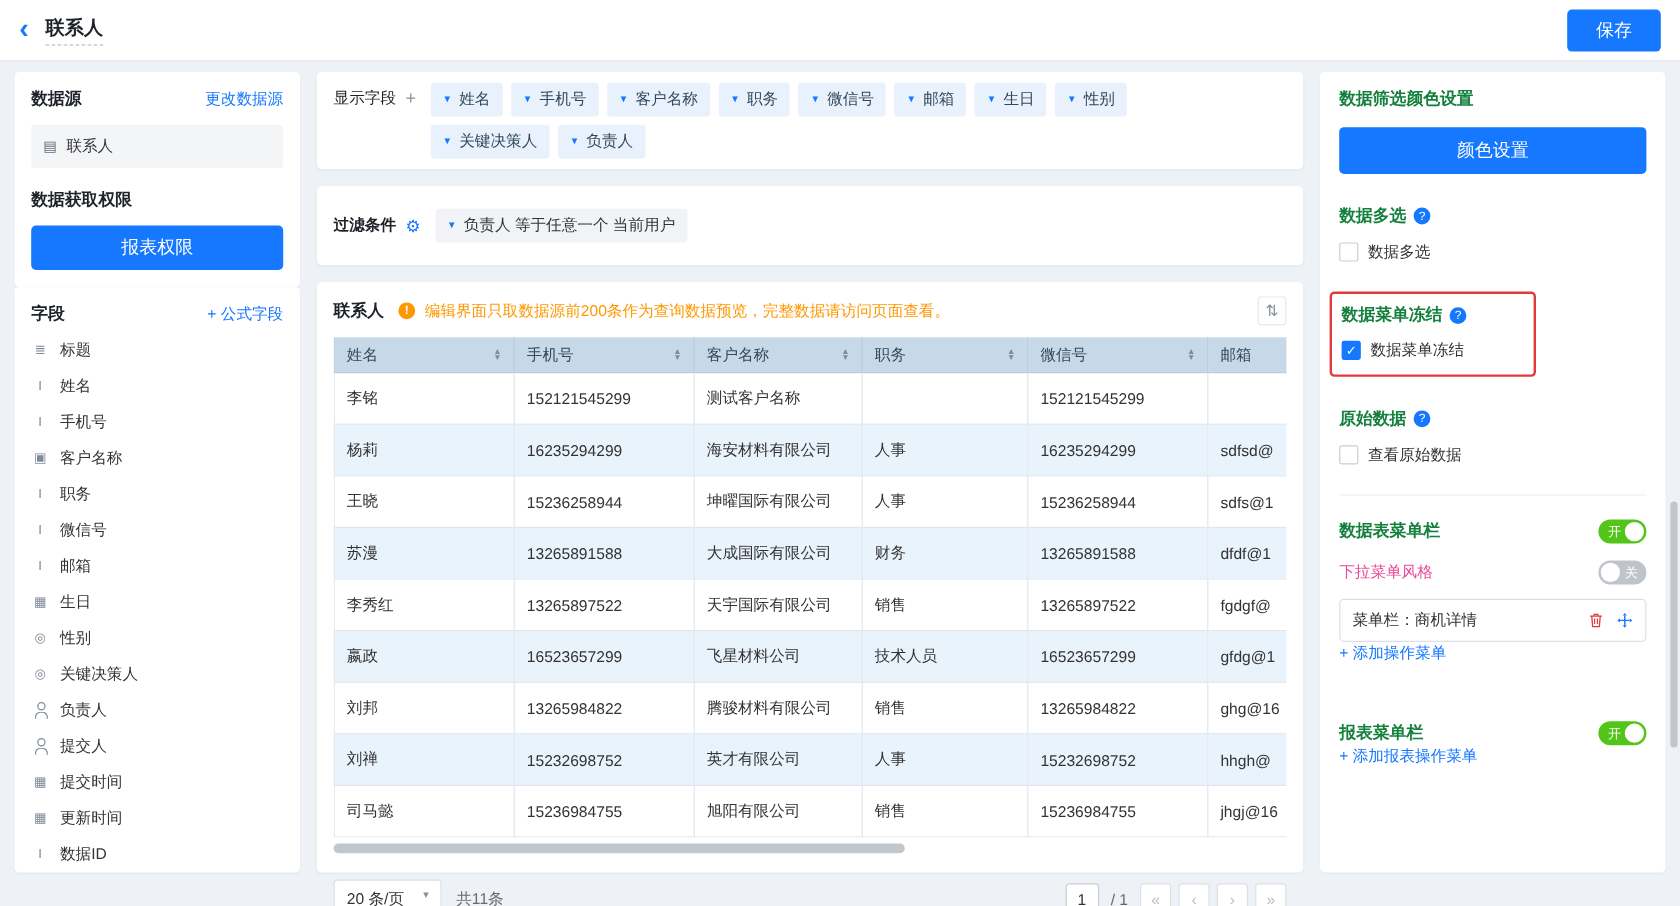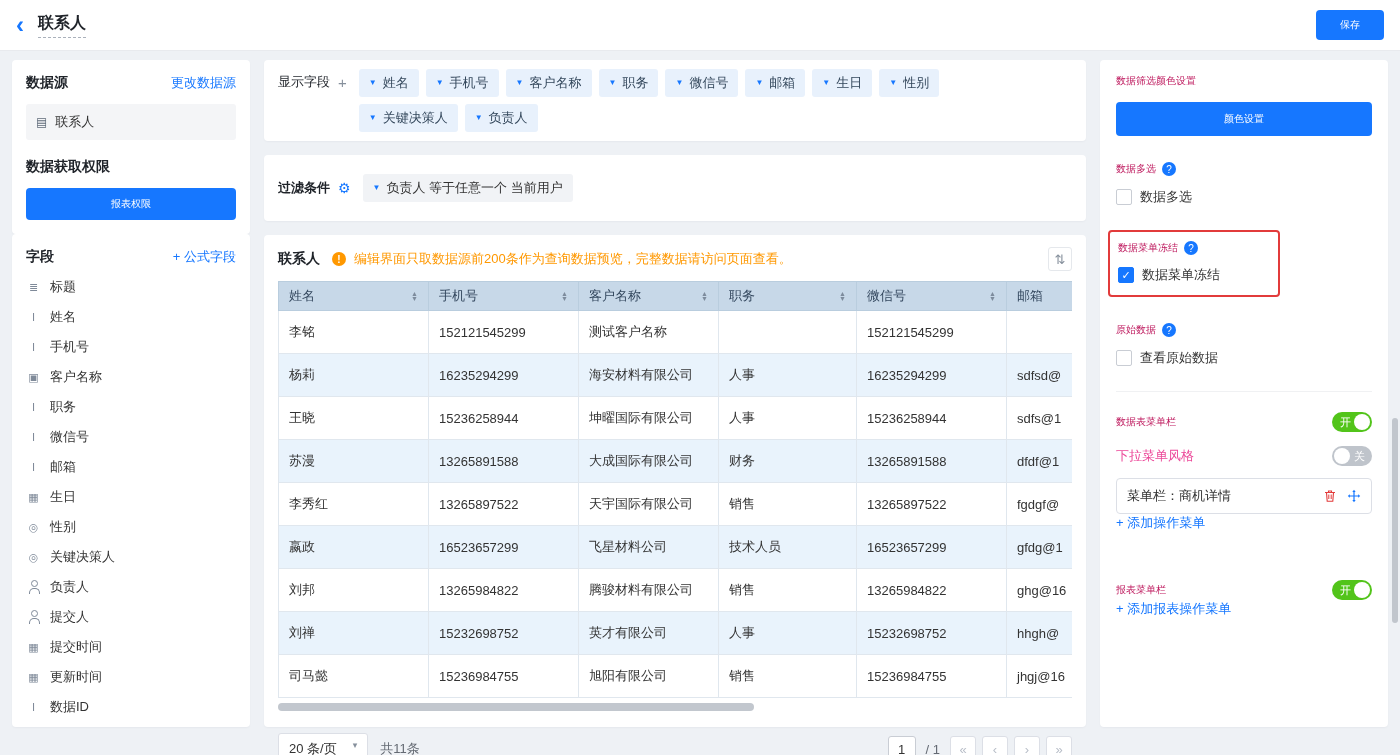--- a/index.html
+++ b/index.html
@@ -8,21 +8,21 @@
     font-family: "Liberation Sans", "DejaVu Sans", sans-serif;
     font-size: 13px; color: #333; background: #eef1f5; position: relative;
   }
   a { text-decoration: none; cursor: pointer; }
   button { font-family: inherit; cursor: pointer; border: none; background: none; }
 
   
   .topbar { height:50px; background:#fff; display:flex; align-items:center; padding:0 16px; box-shadow:0 1px 0 #e8eaee; position:relative; z-index:2; }
   .back { color:#1677ff; font-size:24px; line-height:1; margin-right:14px; cursor:pointer; font-weight:bold; }
   .page-title { font-size:16px; font-weight:bold; color:#1f2329; border-bottom:1px dashed #aab1bb; padding-bottom:3px; }
-  .btn-primary { background:#1677ff; color:#fff; border-radius:4px; font-size:10px; }
+  .btn-primary { background:#1677ff; color:#fff; border-radius:4px; font-size:15px; }
   .save { margin-left:auto; padding:8px 24px; }
 
   
   .layout { display:flex; gap:14px; padding:10px 12px; height:687px; align-items:stretch; }
   .card { background:#fff; border-radius:4px; box-shadow:0 1px 2px rgba(31,35,41,.04); }
 
   
   .left-col { width:238px; display:flex; flex-direction:column; flex:none; }
   .ds-card { padding:14px; }
   .panel-head { display:flex; justify-content:space-between; align-items:center; }
@@ -73,21 +73,21 @@
   .page-size { border:1px solid #dcdfe6; border-radius:3px; padding:6px 10px; display:flex; align-items:flex-start; gap:16px; color:#333; cursor:pointer; background:#fff; }
   .sel-chev { color:#86909c; font-size:9px; }
   .total { color:#646a73; }
   .pager { margin-left:auto; display:flex; align-items:center; gap:6px; }
   .page-box { width:28px; height:26px; border:1px solid #c9cdd4; border-radius:3px; display:inline-flex; align-items:center; justify-content:center; background:#fff; cursor:text; }
   .page-total { color:#646a73; margin:0 4px; }
   .nav-btn { width:26px; height:26px; border:1px solid #dcdfe6; border-radius:3px; color:#b8bec8; background:#fff; font-size:13px; line-height:1; }
 
   
   .right-col { width:288px; flex:none; padding:14px 16px; overflow:hidden; }
-  .sec-title { font-weight:normal; font-size:10px; color:#be185d; }
+  .sec-title { font-weight:bold; font-size:14px; color:#15803d; }
   .color-btn { margin-top:14px; padding:10px 0; }
   .sec { margin-top:26px; }
   .sec-head { display:flex; align-items:center; gap:6px; }
   .q-icon { width:14px; height:14px; border-radius:50%; background:#1677ff; color:#fff; font-size:10px; display:inline-flex; align-items:center; justify-content:center; cursor:pointer; }
   .cb-row { display:flex; align-items:center; gap:8px; margin-top:12px; color:#333; cursor:pointer; }
   .cb { width:16px; height:16px; border:1px solid #c9cdd4; border-radius:2px; background:#fff; flex:none; display:inline-flex; align-items:center; justify-content:center; font-size:11px; color:transparent; }
   .cb.checked { background:#1677ff; border-color:#1677ff; color:#fff; }
   .red-box { margin-top:24px; margin-left:-8px; border:2px solid #e23b3b; border-radius:4px; padding:9px 20px 11px 8px; width:fit-content; min-width:172px; }
   .red-box .cb-row { margin-top:11px; }
   .divider { height:1px; background:#f0f1f3; margin-top:24px; }

